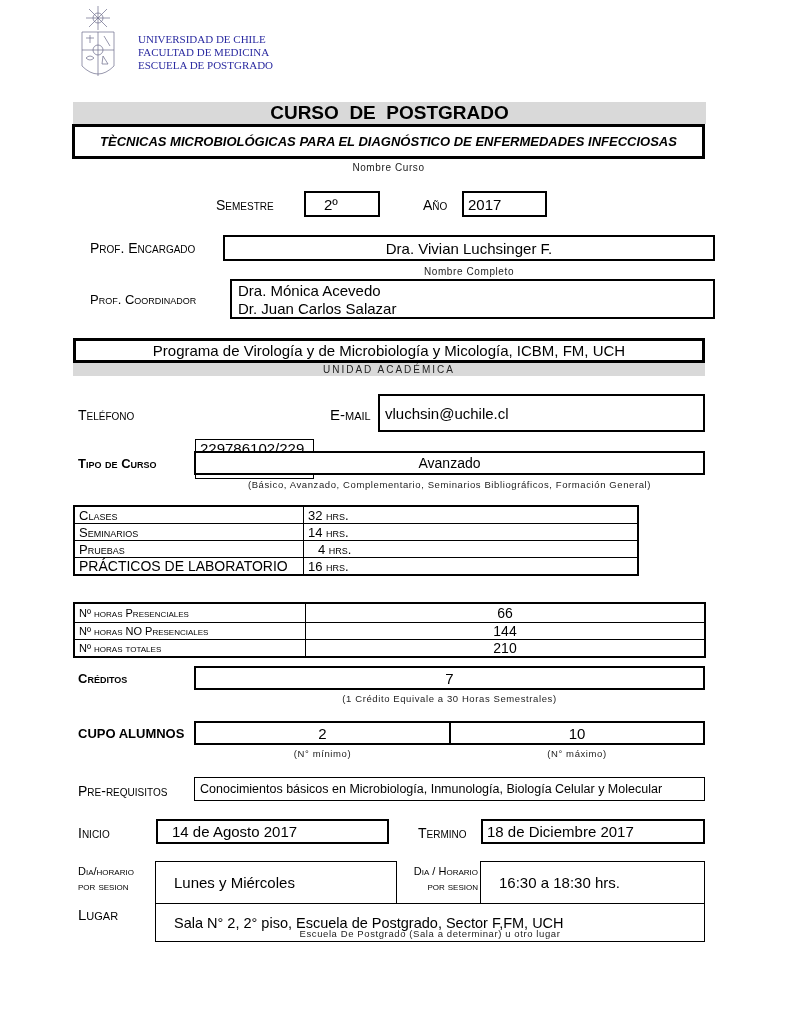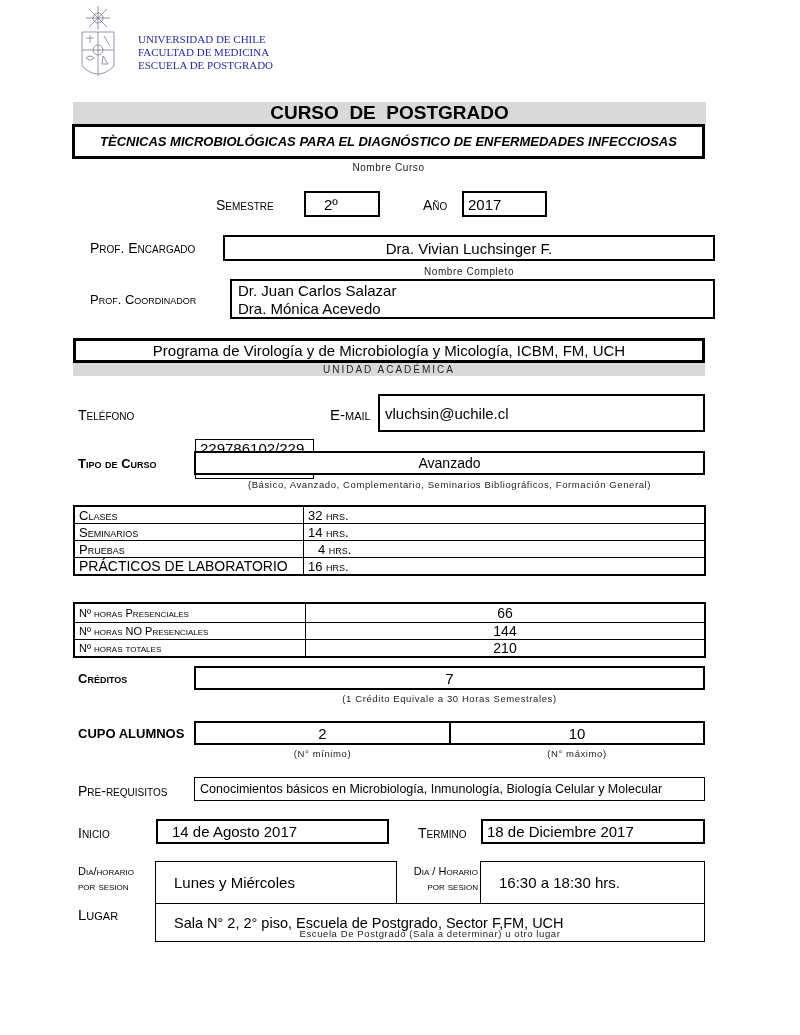--- a/index.html
+++ b/index.html
@@ -66,22 +66,22 @@
 </div>
 
 <div class="abs lbl sc" style="left:90px;top:240px;font-size:14px;">Prof. Encargado</div>
 <div class="abs box center" style="left:223px;top:235px;width:492px;height:26px;">
   <span class="val">Dra. Vivian Luchsinger F.</span>
 </div>
 <div class="abs cap" style="left:223px;top:266px;width:492px;font-size:10px;">Nombre Completo</div>
 
 <div class="abs lbl sc" style="left:90px;top:292px;font-size:13px;">Prof. Coordinador</div>
 <div class="abs box" style="left:230px;top:279px;width:485px;height:40px;padding:1px 6px;line-height:18px;">
+  <div class="val">Dra.  Mónica Acevedo</div>
   <div class="val">Dr. Juan Carlos Salazar</div>
-  <div class="val">Dra.  Mónica Acevedo</div>
 </div>
 
 <div class="abs thick center" style="left:73px;top:338px;width:632px;height:25px;">
   <span class="val" style="font-size:15px;">Programa de Virología y de Microbiología y Micología, ICBM, FM, UCH</span>
 </div>
 <div class="abs gray cap" style="left:73px;top:363px;width:632px;height:13px;font-size:10px;line-height:13px;letter-spacing:2px;">UNIDAD  ACADÉMICA</div>
 
 <div class="abs lbl sc" style="left:78px;top:407px;font-size:14px;">Teléfono</div>
 <div class="abs box" style="left:195px;top:394px;width:119px;height:40px;padding:0 4px;line-height:18px;border-width:1.5px;margin-top:45px;">
   <div class="val">229786102/229</div>
@@ -91,21 +91,21 @@
 <div class="abs box left" style="left:378px;top:394px;width:327px;height:38px;padding-left:5px;">
   <span class="val">vluchsin@uchile.cl</span>
 </div>
 
 <div class="abs lbl sc" style="left:78px;top:456px;font-weight:bold;font-size:13px;">Tipo de Curso</div>
 <div class="abs box center" style="left:194px;top:451px;width:511px;height:24px;">
   <span class="val" style="font-size:14px;">Avanzado</span>
 </div>
 <div class="abs cap" style="left:194px;top:479px;width:511px;font-size:9.5px;">(Básico, Avanzado, Complementario, Seminarios Bibliográficos, Formación General)</div>
 
-<table class="abs hours" style="left:73px;top:505px;width:633px;">
+<table class="abs hours" style="left:73px;top:505px;width:566px;">
   <tbody>
       <tr>
     <td class="sc" style="width:220px;">Clases</td>
     <td><span>32</span> <span class="sc">hrs.</span></td>
   </tr>
   <tr>
     <td class="sc">Seminarios</td>
     <td><span>14</span> <span class="sc">hrs.</span></td>
   </tr>
   <tr>

